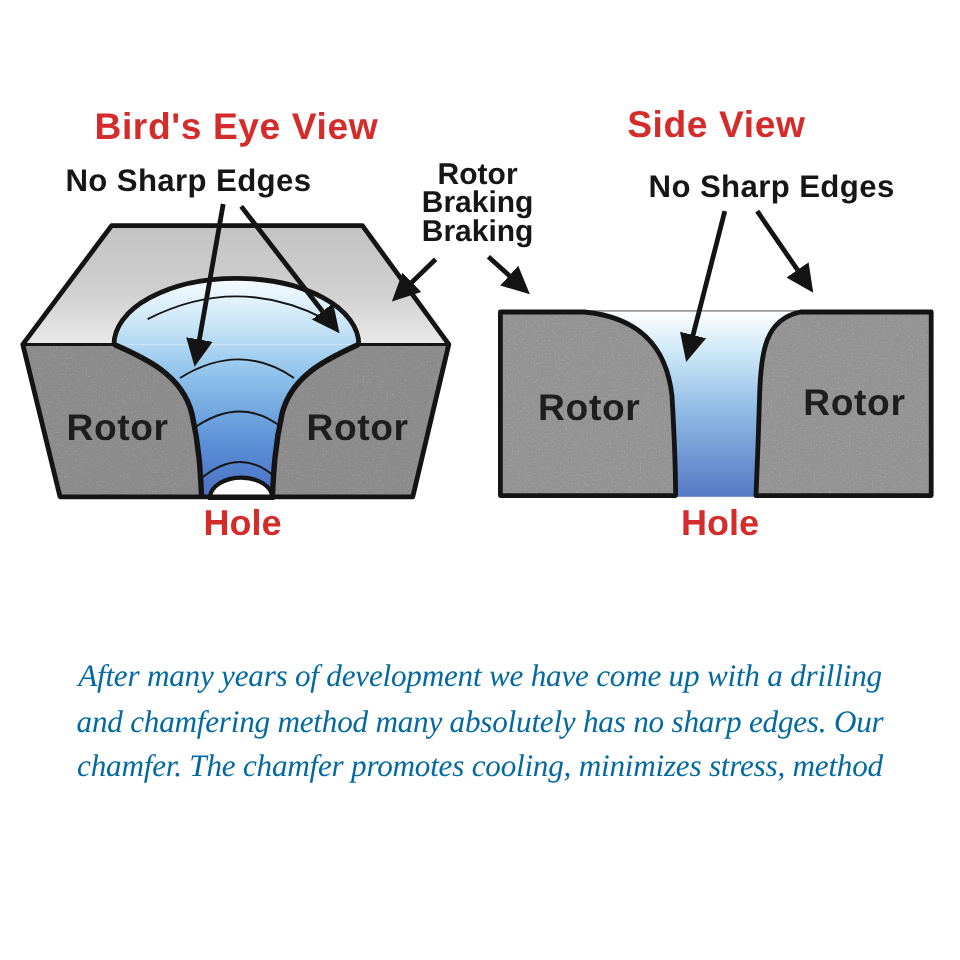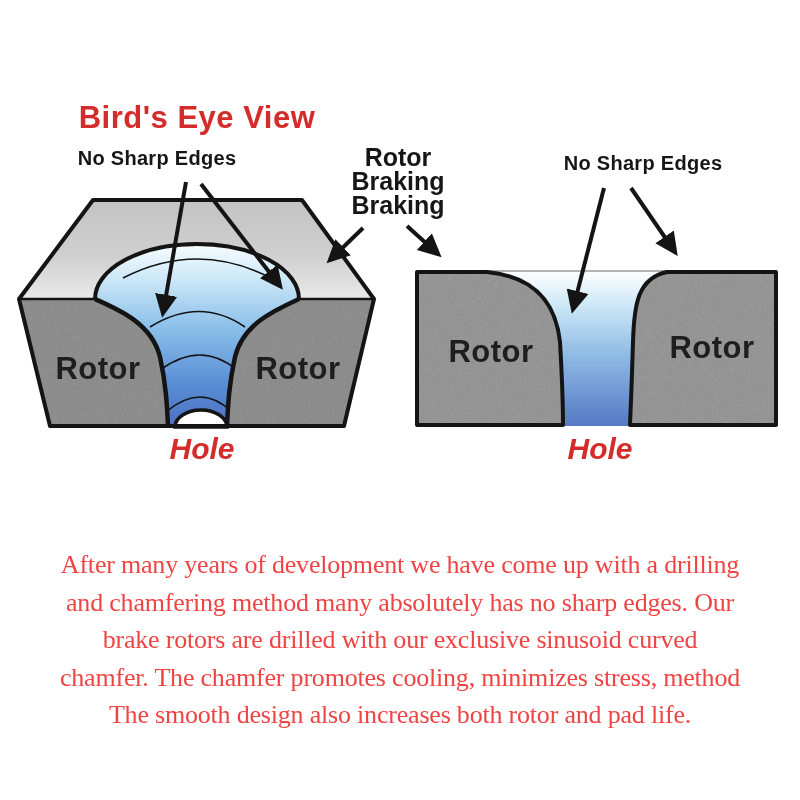--- a/index.html
+++ b/index.html
@@ -1,27 +1,27 @@
 <!DOCTYPE html>
 <html style="--accent: #d42b2b;"><head>
 <meta charset="utf-8">
 <style>
   html,body{margin:0;padding:0;background:#ffffff;}
   .stage{position:relative;width:800px;height:772px;background:#ffffff;overflow:hidden;
-         font-family:"Liberation Sans","DejaVu Sans",sans-serif;margin-top:12px;}
+         font-family:"Liberation Sans","DejaVu Sans",sans-serif;}
   svg{position:absolute;left:0;top:0;}
   .label{position:absolute;transform:translateX(-50%);white-space:nowrap;
          font-weight:bold;color:#161616;text-align:center;}
   .title{font-size:31px;color:var(--accent,#d42b2b);letter-spacing:0.5px;}
-  .nse{font-size:20px;letter-spacing:0.3px;}
+  .nse{font-size:26px;letter-spacing:0.3px;}
   .braking{font-size:25px;line-height:24px;}
   .rotor{font-size:31px;color:#1e1e1e;letter-spacing:0.5px;}
-  .hole{font-size:30px;color:var(--accent,#d42b2b);font-style:italic;}
-  .paragraph{position:absolute;left:0;top:534px;width:800px;text-align:center;
-             font-family:"Liberation Serif","DejaVu Serif",serif;color:#ef4444;}
+  .hole{font-size:30px;color:var(--accent,#d42b2b);}
+  .paragraph{position:absolute;left:0;top:545px;width:800px;text-align:center;
+             font-family:"Liberation Serif","DejaVu Serif",serif;color:#0369a1;font-style:italic;}
   .paragraph div{height:37.5px;line-height:37.5px;font-size:26px;letter-spacing:-0.2px;white-space:nowrap;}
 </style>
 </head>
 <body>
 
 <div class="stage">
 
   <svg width="800" height="480" viewBox="0 0 800 480">
     <defs>
       <linearGradient id="topFace" x1="0" y1="188" x2="0" y2="287" gradientUnits="userSpaceOnUse">
@@ -102,20 +102,21 @@
       <path d="M186,170 L163,301" marker-end="url(#ah)"></path>
       <path d="M201,172 L280,274" marker-end="url(#ah)"></path>
       <path d="M363,216 L330,248" marker-end="url(#ah)"></path>
       <path d="M407,214 L438,242" marker-end="url(#ah)"></path>
       <path d="M604,176 L573,297" marker-end="url(#ah)"></path>
       <path d="M631,176 L675,240" marker-end="url(#ah)"></path>
     </g>
   </svg>
 
   <div class="label title" style="left:197px;top:88px;">Bird's Eye View</div>
+  <div class="label title" style="left:597px;top:86px;">Side View</div>
 
   <div class="label nse" style="left:157px;top:135px;">No Sharp Edges</div>
   <div class="label nse" style="left:643px;top:140px;">No Sharp Edges</div>
 
   <div class="label braking" style="left:398px;top:133px;">
     <div>Rotor</div>
     <div>Braking</div>
     <div>Braking</div>
   </div>
 
@@ -123,18 +124,16 @@
   <div class="label rotor" style="left:298px;top:339px;">Rotor</div>
   <div class="label rotor" style="left:491px;top:322px;">Rotor</div>
   <div class="label rotor" style="left:712px;top:318px;">Rotor</div>
 
   <div class="label hole" style="left:202px;top:420px;">Hole</div>
   <div class="label hole" style="left:600px;top:420px;">Hole</div>
 
   <div class="paragraph">
     <div>After many years of development we have come up with a drilling</div>
     <div>and chamfering method many absolutely has no sharp edges.  Our</div>
-    <div>brake rotors are drilled with our exclusive sinusoid curved</div>
     <div>chamfer. The chamfer promotes cooling, minimizes stress, method</div>
-    <div>The smooth design also increases both rotor and pad life.</div>
   </div>
 
 </div>
 
 </body></html>

